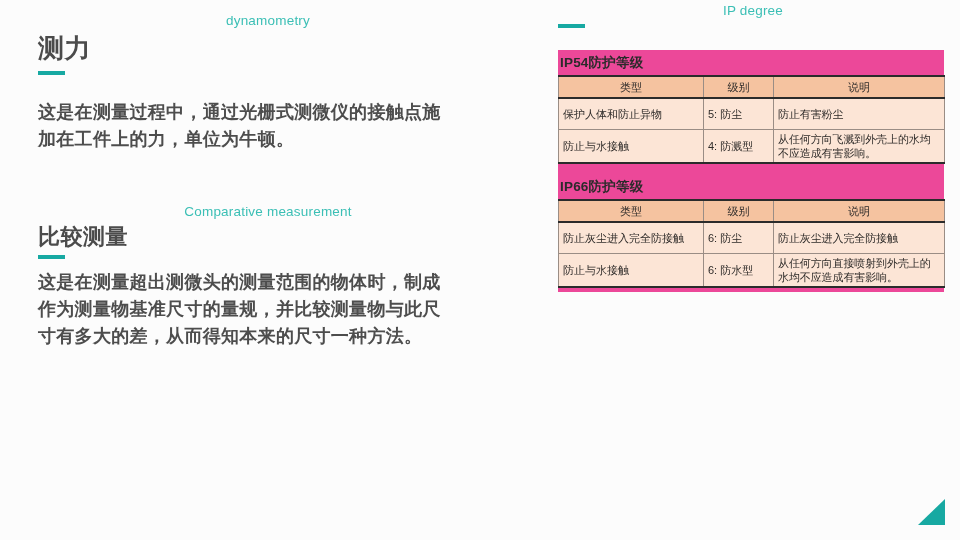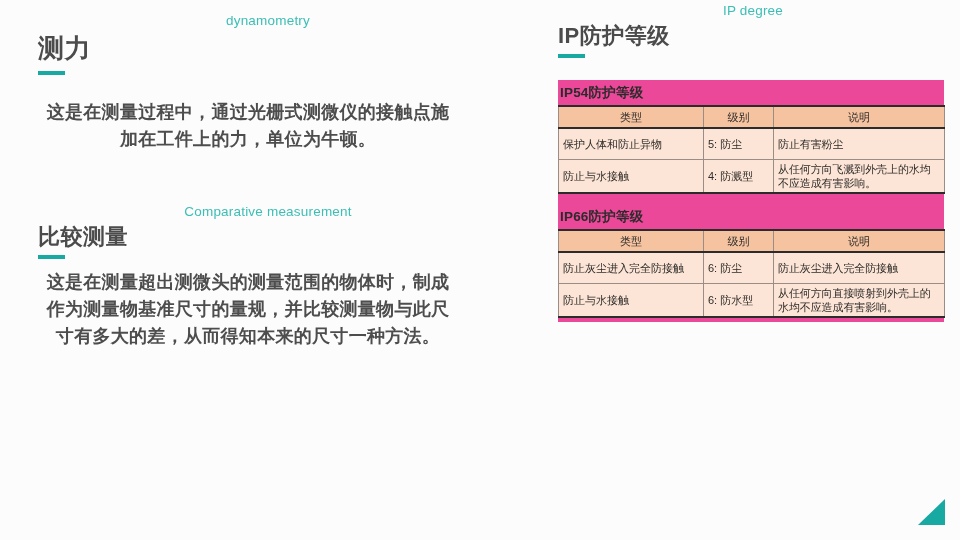--- a/index.html
+++ b/index.html
@@ -67,21 +67,20 @@
   }
 
   .body-text {
     color: #4d4d4d;
     font-size: 18px;
     line-height: 27px;
     font-weight: 700;
     letter-spacing: 0.3px;
     margin-top: 24px;
     max-width: 420px;
-    text-align: center;
   }
   .body-text.tight {
     margin-top: 10px;
   }
 
   .block-2 {
     margin-top: 50px;
   }
 
   
@@ -167,21 +166,20 @@
       <div class="heading heading-sm">比较测量</div>
       <div class="accent-bar tight"></div>
       <div class="body-text tight">这是在测量超出测微头的测量范围的物体时，制成作为测量物基准尺寸的量规，并比较测量物与此尺寸有多大的差，从而得知本来的尺寸一种方法。</div>
     </div>
 
   </div>
 
   <div class="col-right">
 
     <div class="eyebrow">IP degree</div>
-    <div class="heading heading-sm">IP防护等级</div>
     <div class="accent-bar tight"></div>
 
     <div class="table-panel">
 
       <div class="table-title">IP54防护等级</div>
       <table class="ip">
         <colgroup>
             <col class="c1">
             <col class="c2">
             <col class="c3">

